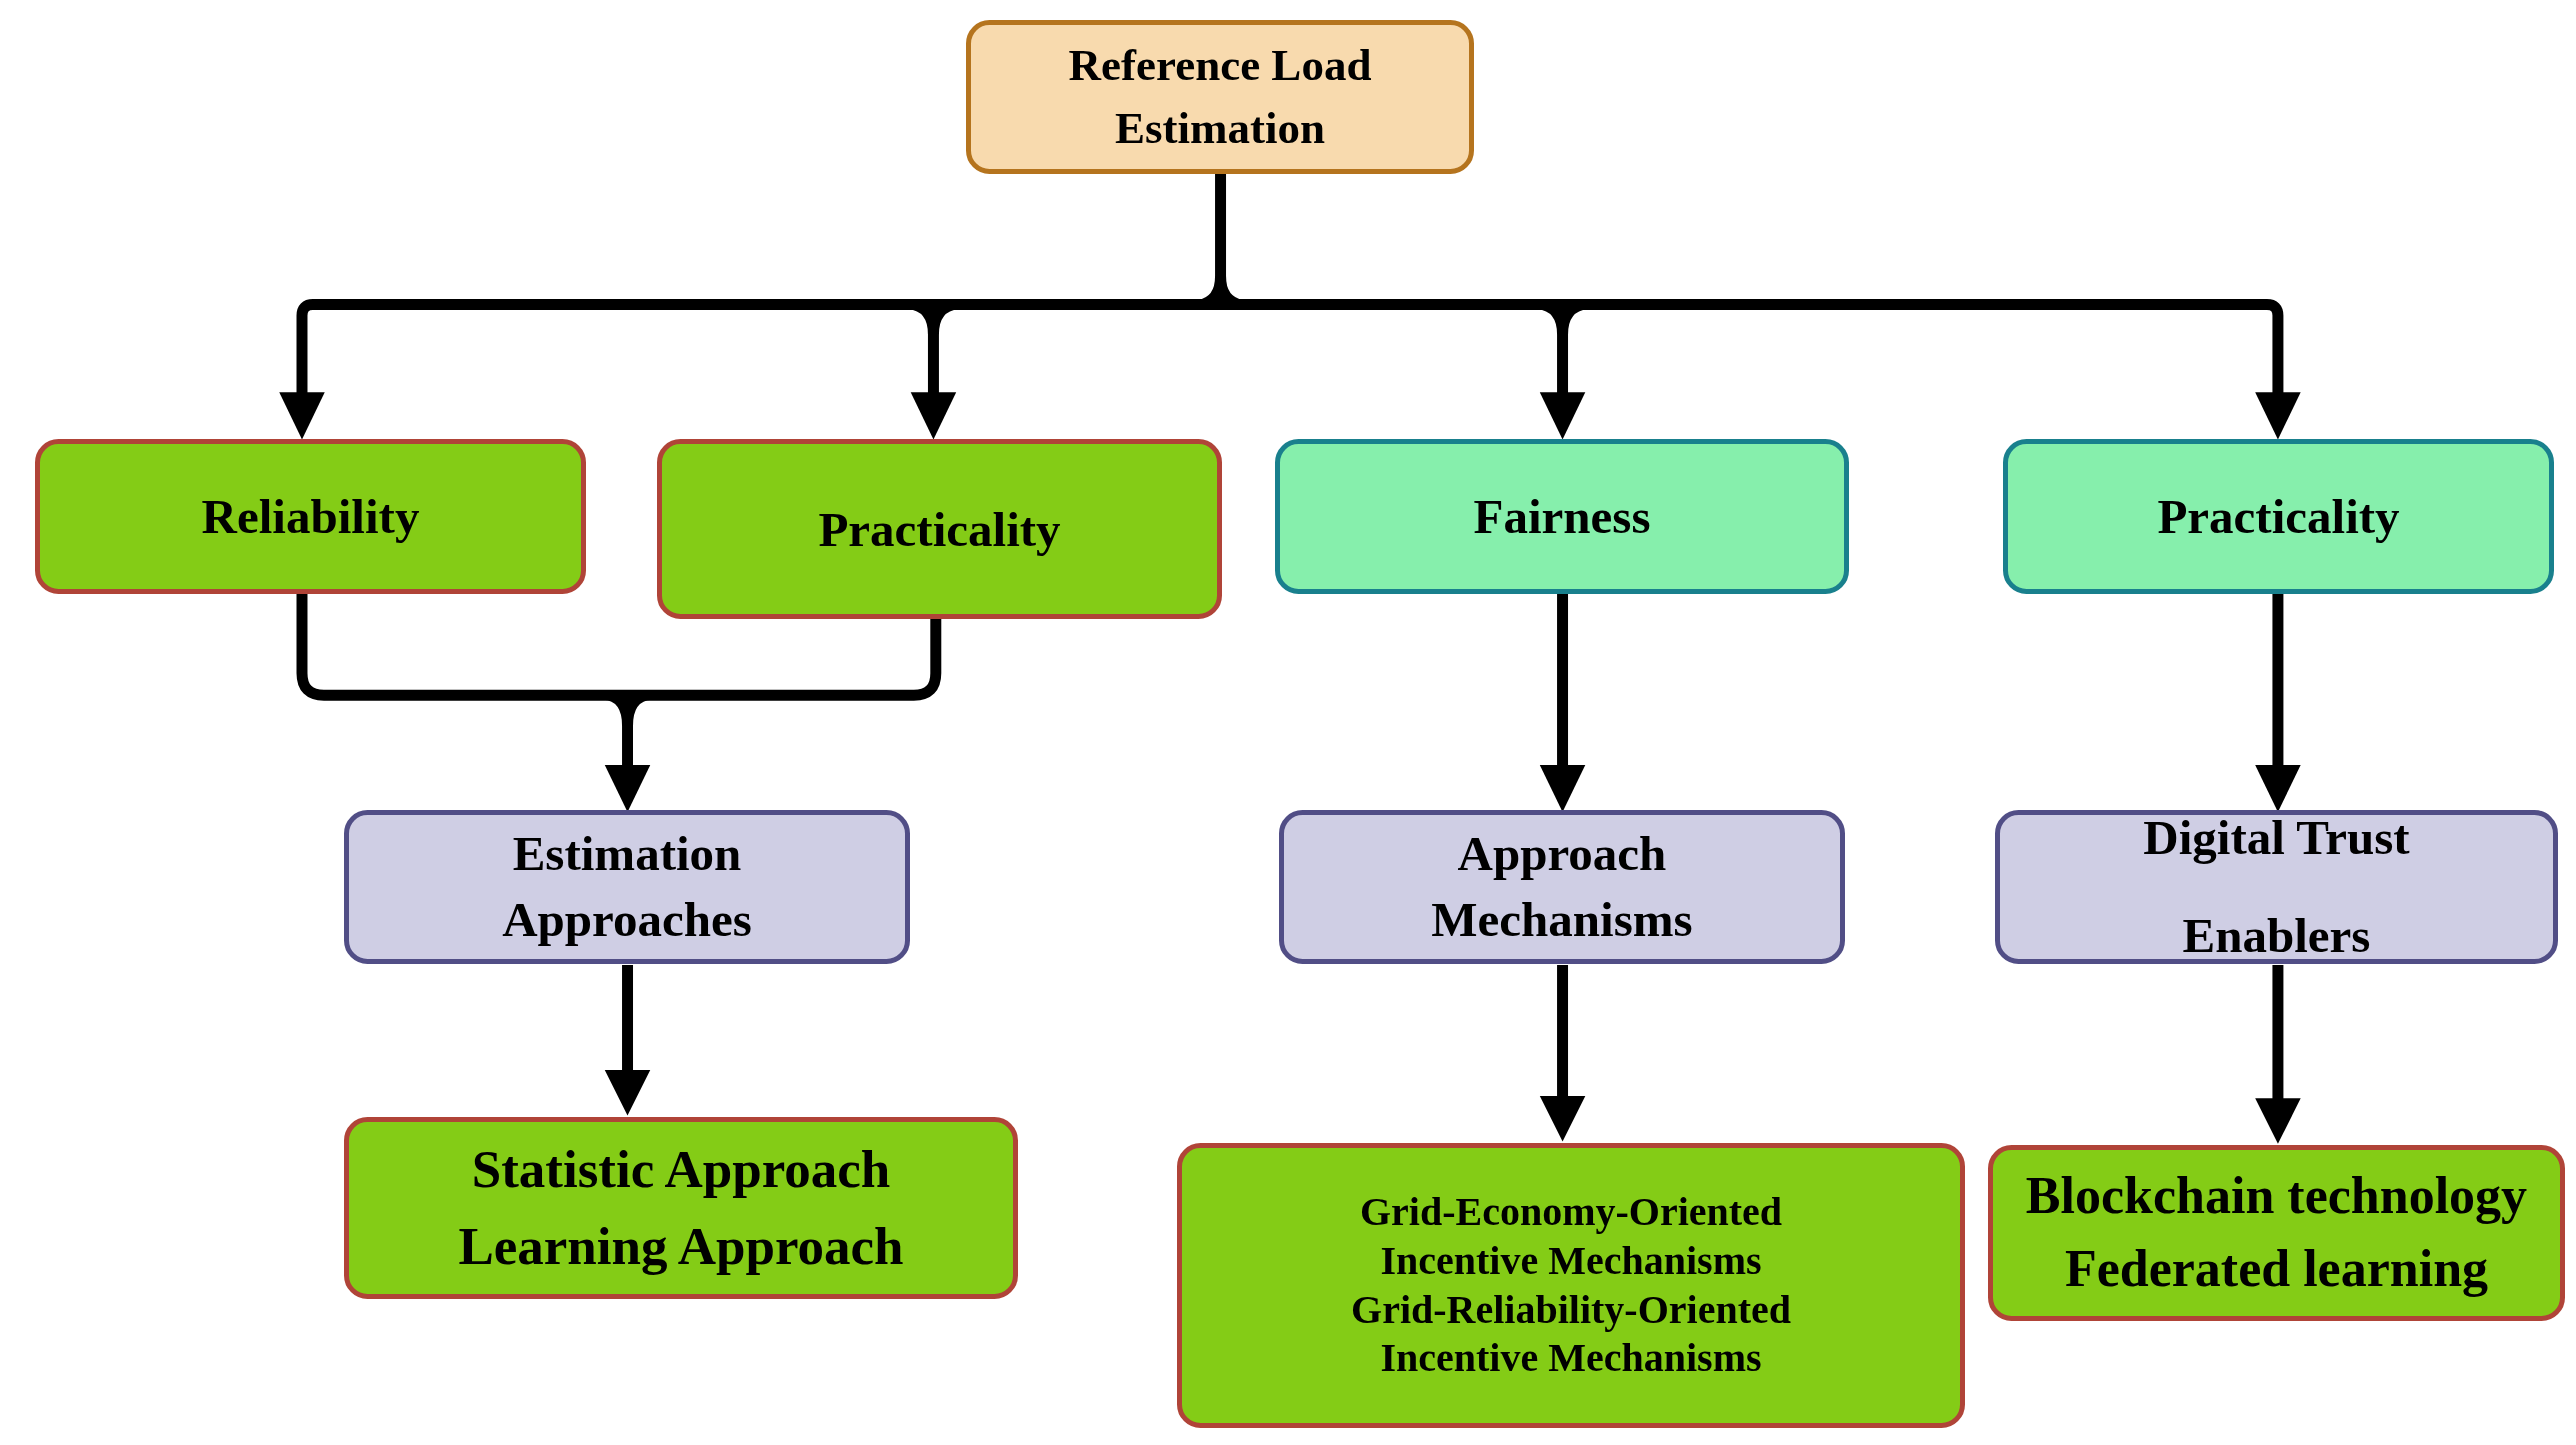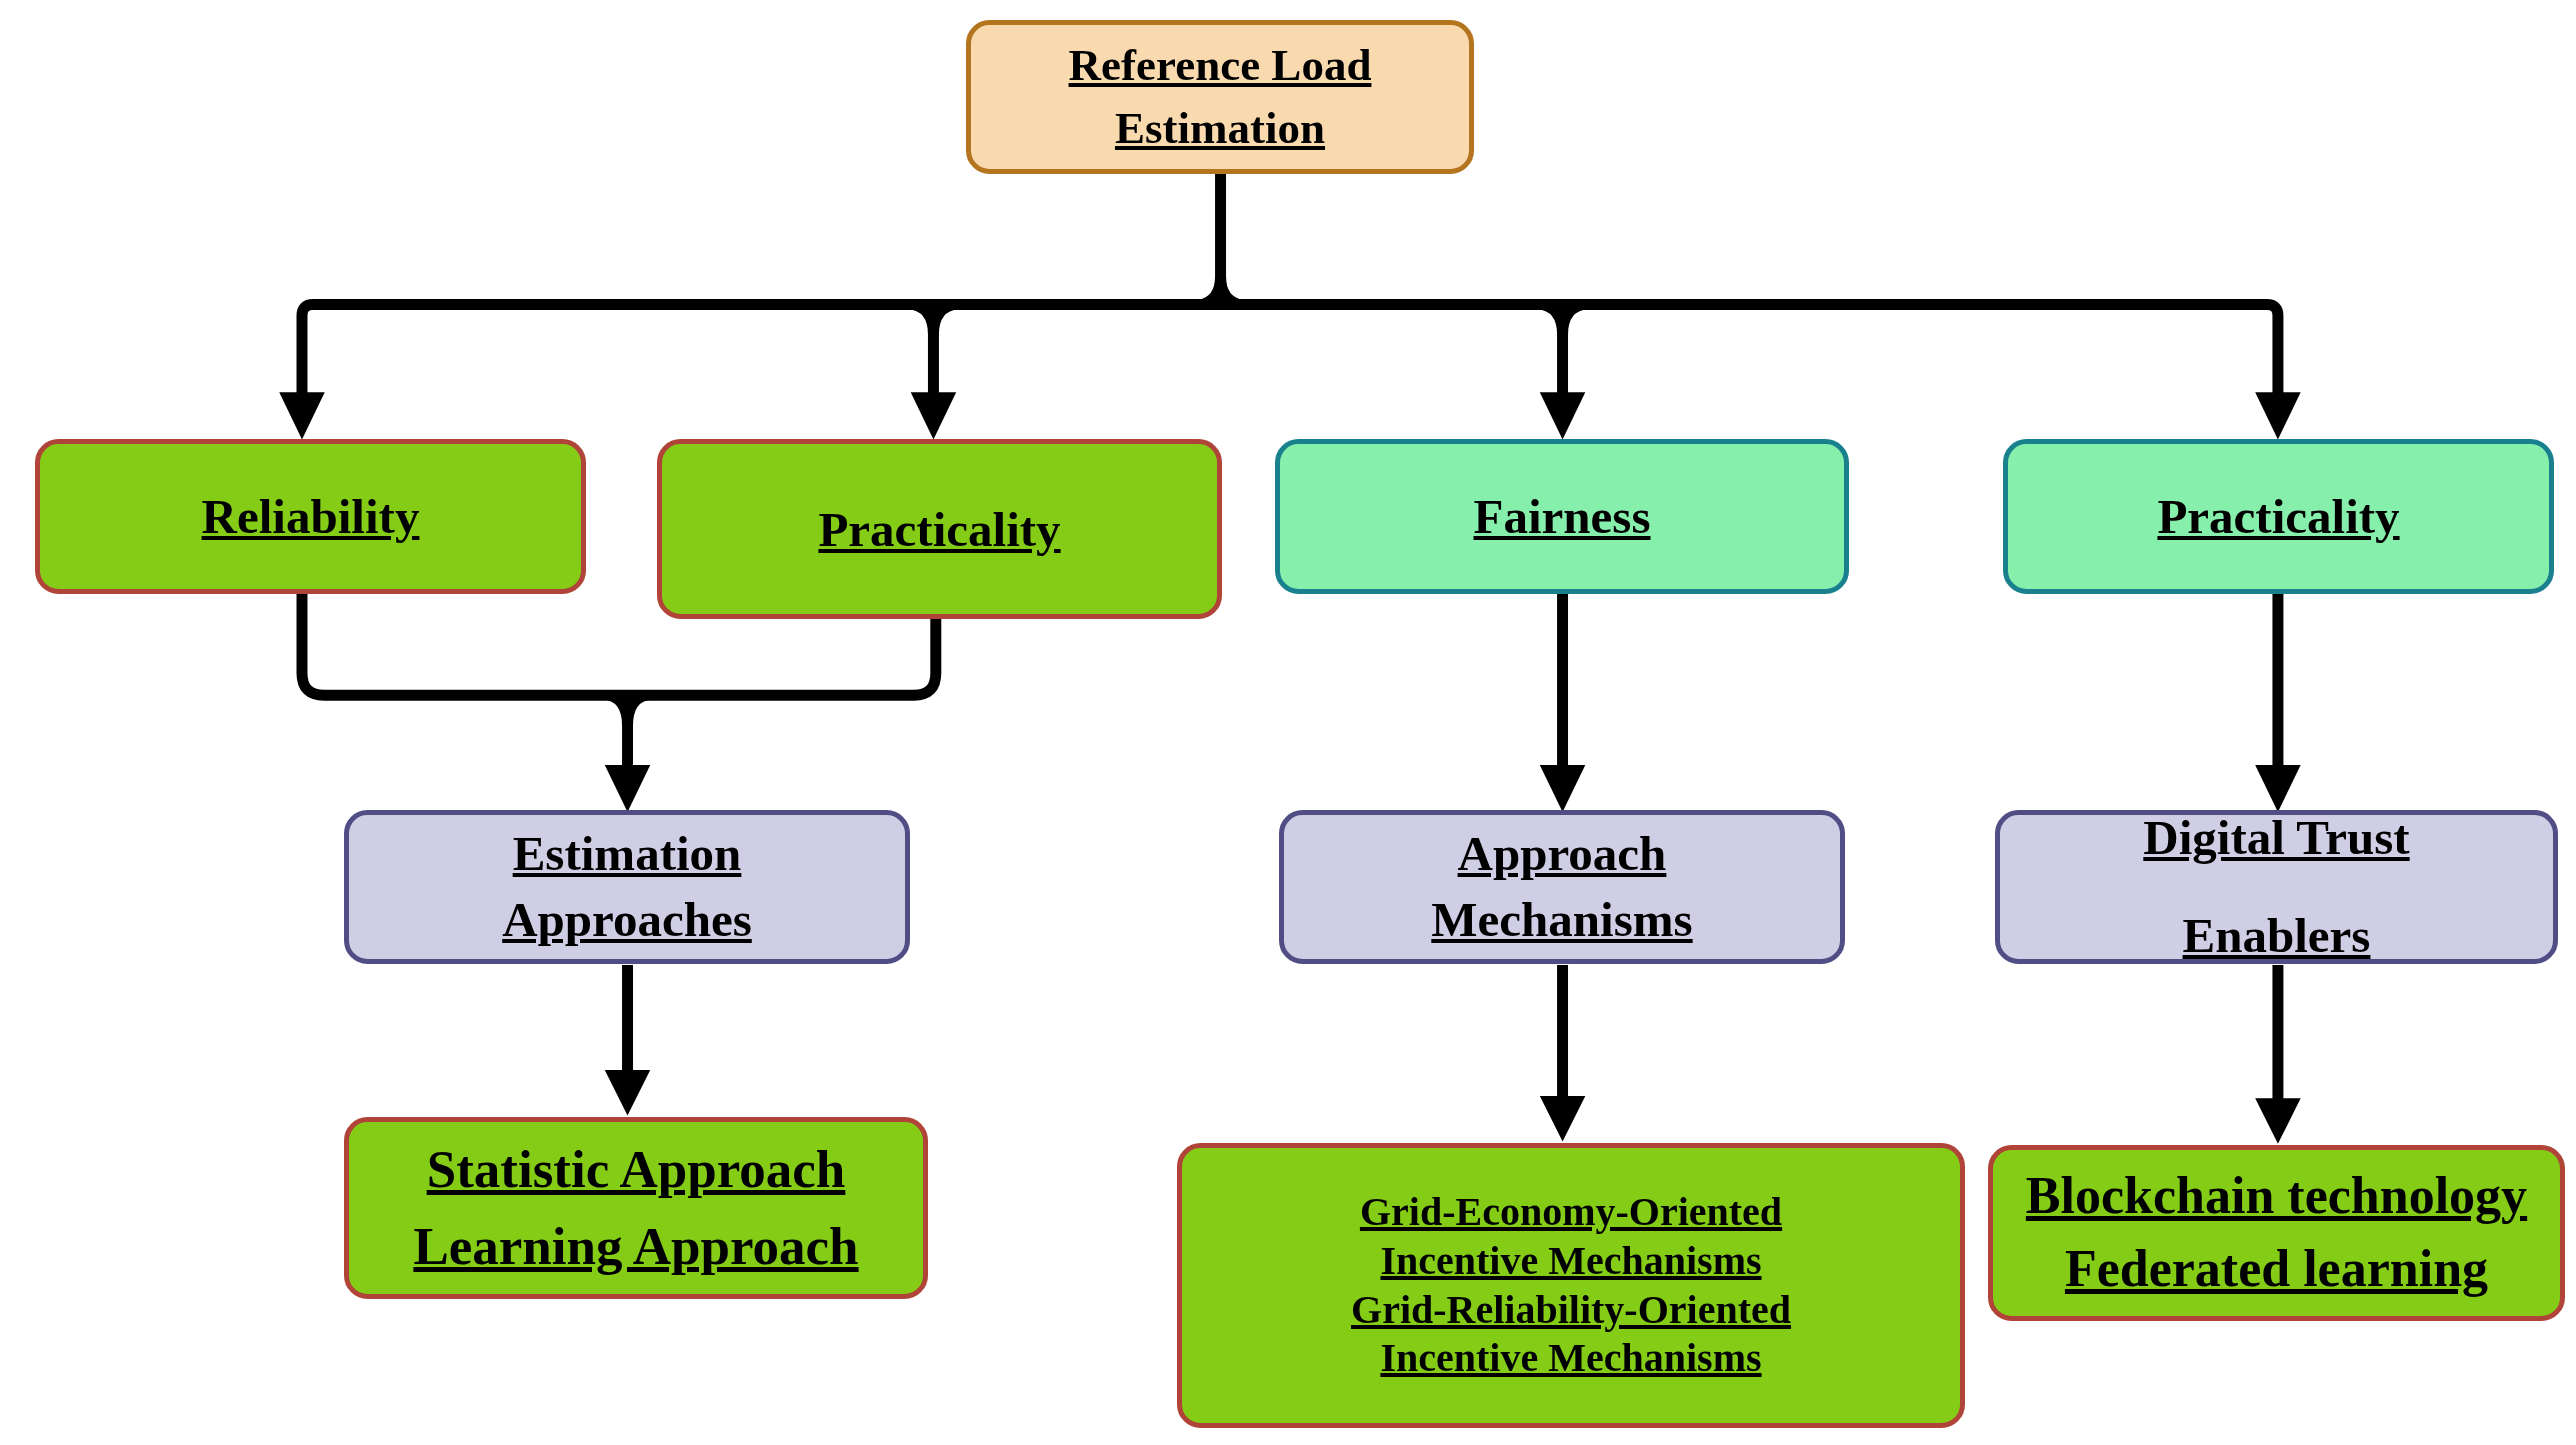--- a/index.html
+++ b/index.html
@@ -38,21 +38,21 @@
     border-radius: 23.5px;
     border: 5.5px solid;
     display: flex;
     flex-direction: column;
     align-items: center;
     justify-content: center;
     text-align: center;
     font-weight: bold;
     color: #000000;
   }
-  .node .ln { display: block; white-space: nowrap; text-decoration: underline; }
+  .node .ln { display: block; white-space: nowrap; }
   .orange   { background: #F8DAAE; border-color: #B5741E; }
   .pink     { background: #84cc16; border-color: #B04438; }
   .teal     { background: #86efac; border-color: #19808D; }
   .lavender { background: #CFCEE4; border-color: #514E86; }
 </style>
 </head>
 <body>
 
 <div id="canvas">
 
@@ -124,21 +124,21 @@
   <div class="node lavender" style="left:1279px; top:810px; width:566px; height:154px; font-size:49px; line-height:1.35;">
     <span class="ln">Approach</span>
     <span class="ln">Mechanisms</span>
   </div>
 
   <div class="node lavender" style="left:1995px; top:810px; width:563px; height:154px; font-size:49px; line-height:1.35;gap:32px;">
     <span class="ln">Digital Trust</span>
     <span class="ln">Enablers</span>
   </div>
 
-  <div class="node pink" style="left:344px; top:1117px; width:584px; height:182px; font-size:53px; line-height:1.45;">
+  <div class="node pink" style="left:344px; top:1117px; width:674px; height:182px; font-size:53px; line-height:1.45;">
     <span class="ln">Statistic Approach</span>
     <span class="ln">Learning Approach</span>
   </div>
 
   <div class="node pink" style="left:1177px; top:1143px; width:788px; height:285px; font-size:40px; line-height:1.22;">
     <span class="ln">Grid-Economy-Oriented</span>
     <span class="ln">Incentive Mechanisms</span>
     <span class="ln">Grid-Reliability-Oriented</span>
     <span class="ln">Incentive Mechanisms</span>
   </div>

